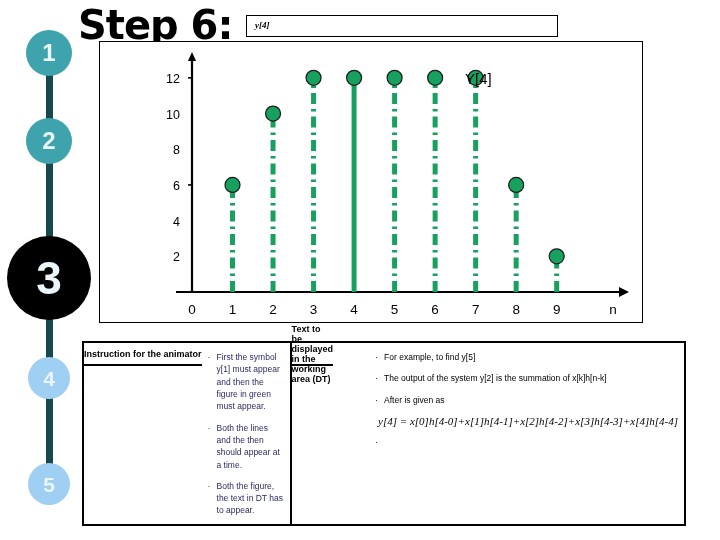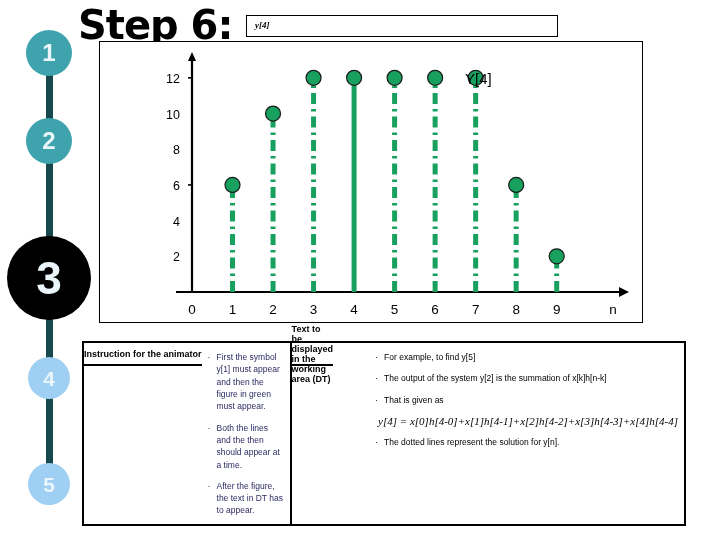--- a/index.html
+++ b/index.html
@@ -160,39 +160,38 @@
       <div class="bullet">
           <span class="bdot">·</span>
           <span>First the symbol y[1] must appear and then the figure in green must appear.</span>
         </div>
       <div class="bullet">
           <span class="bdot">·</span>
           <span>Both the lines and the then should appear at a time.</span>
         </div>
       <div class="bullet">
           <span class="bdot">·</span>
-          <span>After the figure, the text in DT has to appear.</span>
+          <span>Both the figure, the text in DT has to appear.</span>
         </div>
     </div>
   </div>
   <div class="tcol" id="col-right">
     <div class="thead">Text to be displayed in the working area (DT)</div>
     <div class="tbody">
       <div class="bullet">
           <span class="bdot">·</span>
           <span>For example,  to find y[5]</span>
         </div>
       <div class="bullet">
           <span class="bdot">·</span>
           <span>The output of the system  y[2]  is the summation of  x[k]h[n-k]</span>
         </div>
       <div class="bullet">
           <span class="bdot">·</span>
-          <span>That is given as</span>
+          <span>After is given as</span>
         </div>
       <div id="formula">y[4] = x[0]h[4-0]+x[1]h[4-1]+x[2]h[4-2]+x[3]h[4-3]+x[4]h[4-4]</div>
       <div class="bullet">
           <span class="bdot">·</span>
-          <span>The  dotted lines represent the solution for  y[n].</span>
         </div>
     </div>
   </div>
 </div>
 
 </body></html>

